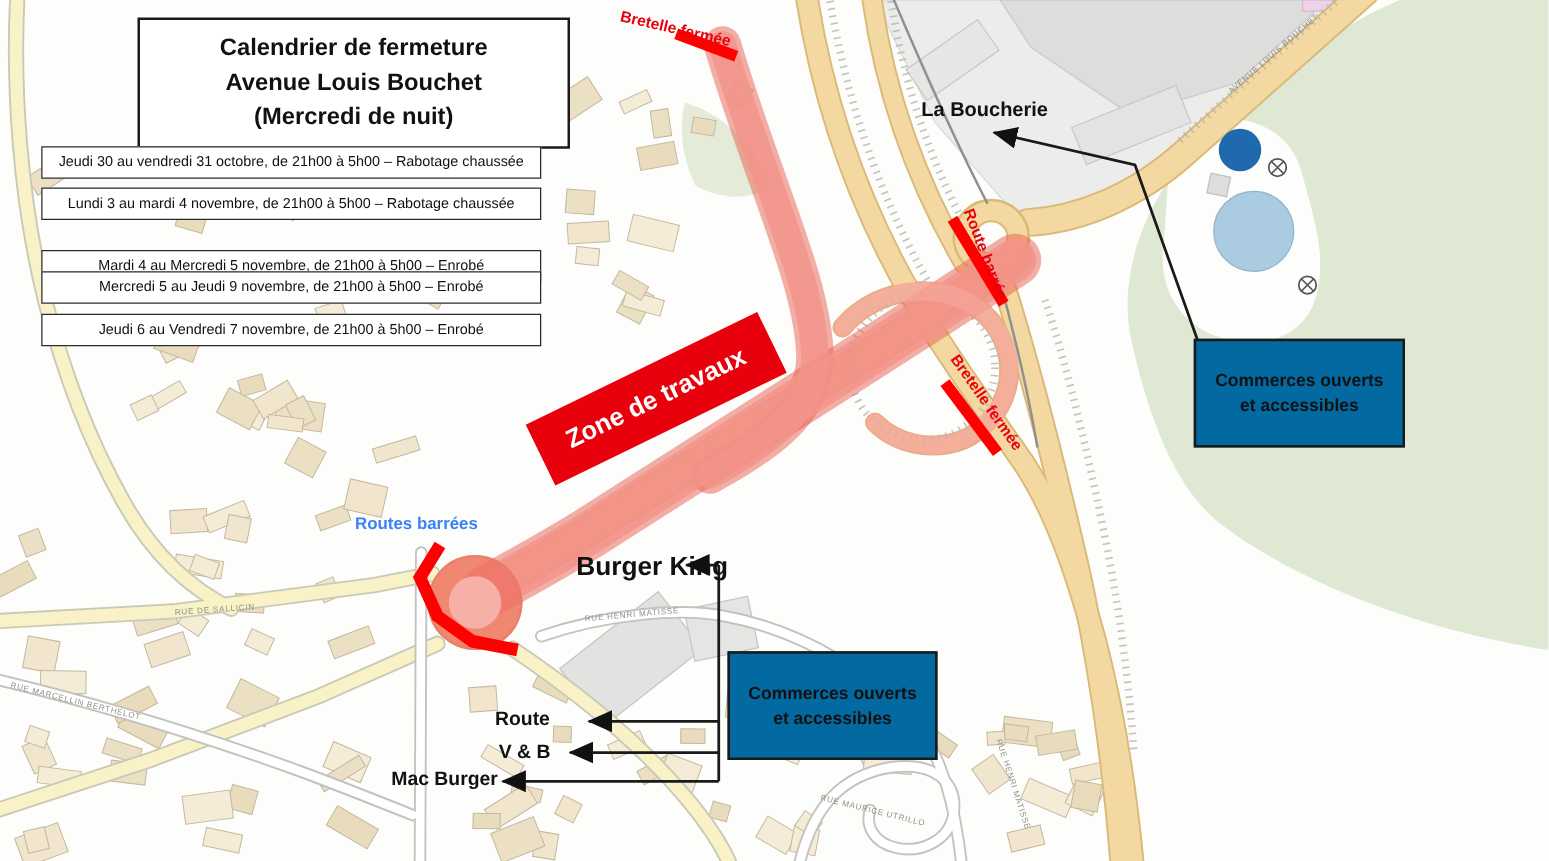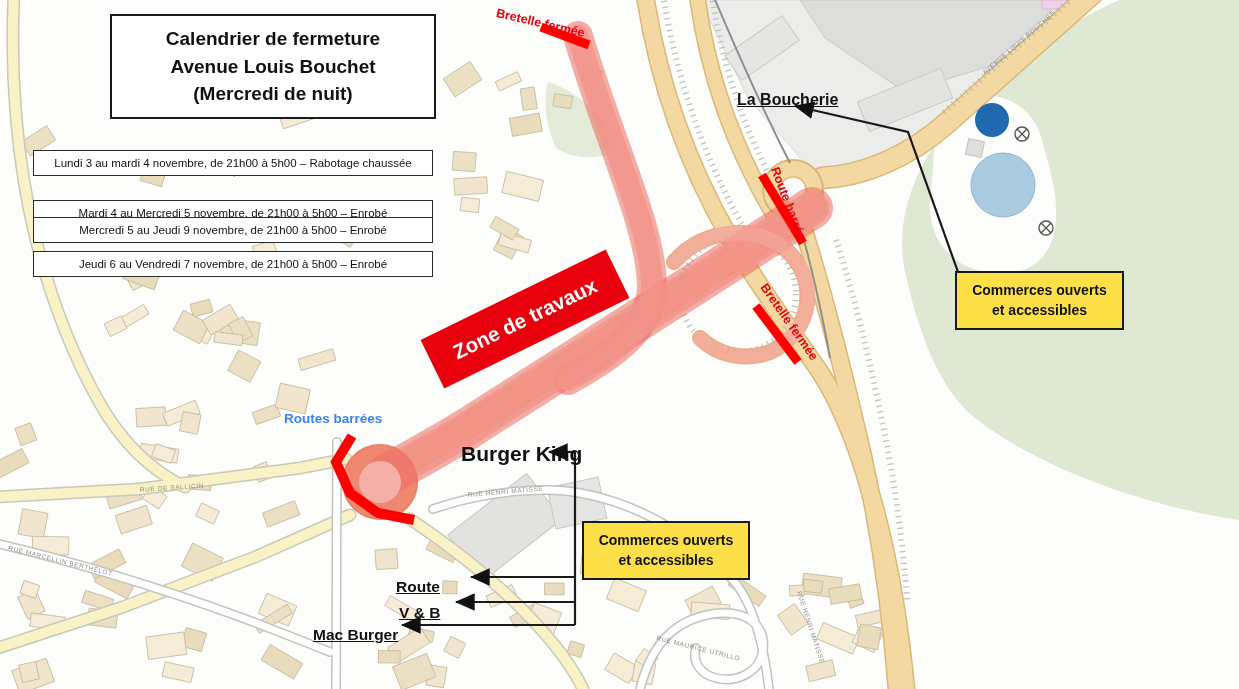--- a/index.html
+++ b/index.html
@@ -1,27 +1,27 @@
 <!DOCTYPE html>
 <html><head>
 <meta charset="utf-8">
 <style>
   html,body{margin:0;padding:0;background:#ffffff;}
   #stage{position:relative;width:1239px;height:689px;overflow:hidden;background:#fdfdfb;
          font-family:"Liberation Sans", sans-serif;}
   #map-svg{position:absolute;left:0;top:0;}
   .abs{position:absolute;}
   .title-box{left:110px;top:14px;width:322px;background:#ffffff;border:2px solid #1a1a1a;
-             text-align:center;padding:9px 0;font-weight:bold;font-size:19px;line-height:1.45;color:#111;}
+             text-align:center;padding:9px 10px;font-weight:bold;font-size:19px;line-height:1.45;color:#111;}
   .sched-row{left:33px;width:398px;height:24px;background:#ffffff;border:1.5px solid #2a2a2a;
              text-align:center;font-size:11.5px;line-height:24px;color:#111;}
-  .commerce-box{background:#fde047;border:2px solid #1a1a1a;text-align:center;
-                font-weight:bold;font-size:14px;line-height:1.4;color:#111;padding:8px 4px;}
+  .commerce-box{background:#0369a1;border:2px solid #1a1a1a;text-align:center;
+                font-weight:bold;font-size:14px;line-height:1.4;color:#111;padding:22px 4px;}
   .poi{font-weight:bold;color:#111;white-space:nowrap;}
-  .poi.u{text-decoration:underline;margin-top:11px;}
+  .poi.u{}
   .red-rot{position:absolute;color:#e8000d;font-weight:bold;font-size:12.5px;white-space:nowrap;
            transform-origin:left top;}
   .zone-banner{left:422px;top:292px;width:206px;height:54px;background:#e8000d;color:#ffffff;
                font-weight:bold;font-size:20.5px;text-align:center;line-height:54px;
                transform:rotate(-26deg);white-space:nowrap;}
   .routes-barrees{color:#3b82f6;font-weight:bold;font-size:13.5px;white-space:nowrap;}
   .street-label{fill:#8e8e8a;font-size:6.5px;letter-spacing:.6px;font-family:"Liberation Sans",sans-serif;}
 </style>
 </head>
 <body>
@@ -265,20 +265,21 @@
       <text class="street-label" transform="translate(656,640) rotate(14)">RUE MAURICE UTRILLO</text>
     </g>
   </svg>
 
   <div class="abs title-box">
     <div>Calendrier de fermeture</div>
     <div>Avenue Louis Bouchet</div>
     <div>(Mercredi de nuit)</div>
   </div>
 
+  <div class="abs sched-row" style="top:117px">Jeudi 30 au vendredi 31 octobre, de 21h00 à 5h00 – Rabotage chaussée</div>
   <div class="abs sched-row" style="top:150px">Lundi 3 au mardi 4 novembre, de 21h00 à 5h00 – Rabotage chaussée</div>
   <div class="abs sched-row" style="top:200px">Mardi 4 au Mercredi 5 novembre, de 21h00 à 5h00 – Enrobé</div>
   <div class="abs sched-row" style="top:217px">Mercredi 5 au Jeudi 9 novembre, de 21h00 à 5h00 – Enrobé</div>
   <div class="abs sched-row" style="top:251px">Jeudi 6 au Vendredi 7 novembre, de 21h00 à 5h00 – Enrobé</div>
 
   <div class="red-rot" style="left:498px;top:6px;transform:rotate(13deg)">Bretelle fermée</div>
   <div class="red-rot" style="left:781px;top:165px;transform:rotate(69deg)">Route barrée</div>
   <div class="red-rot" style="left:769px;top:281px;transform:rotate(55deg)">Bretelle fermée</div>
 
   <div class="abs zone-banner">Zone de travaux</div>

